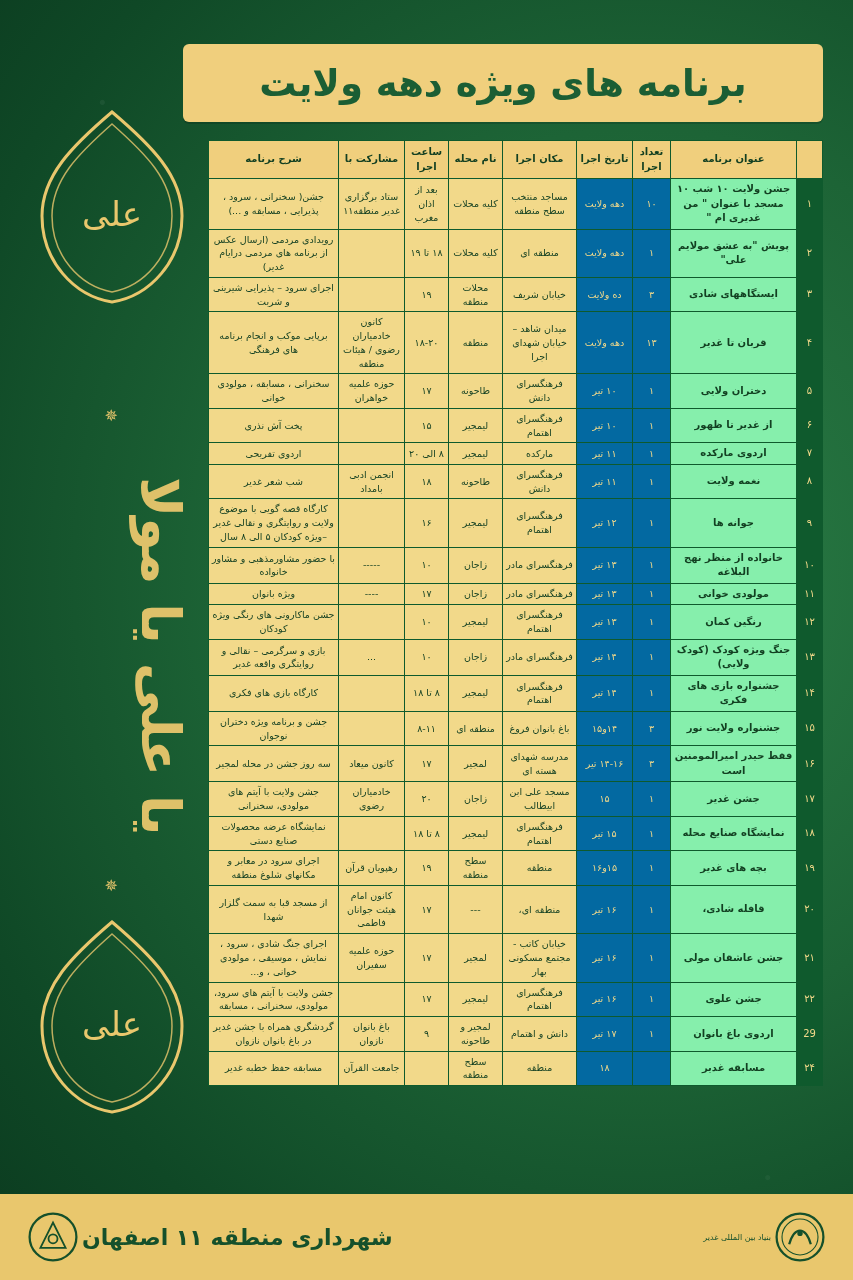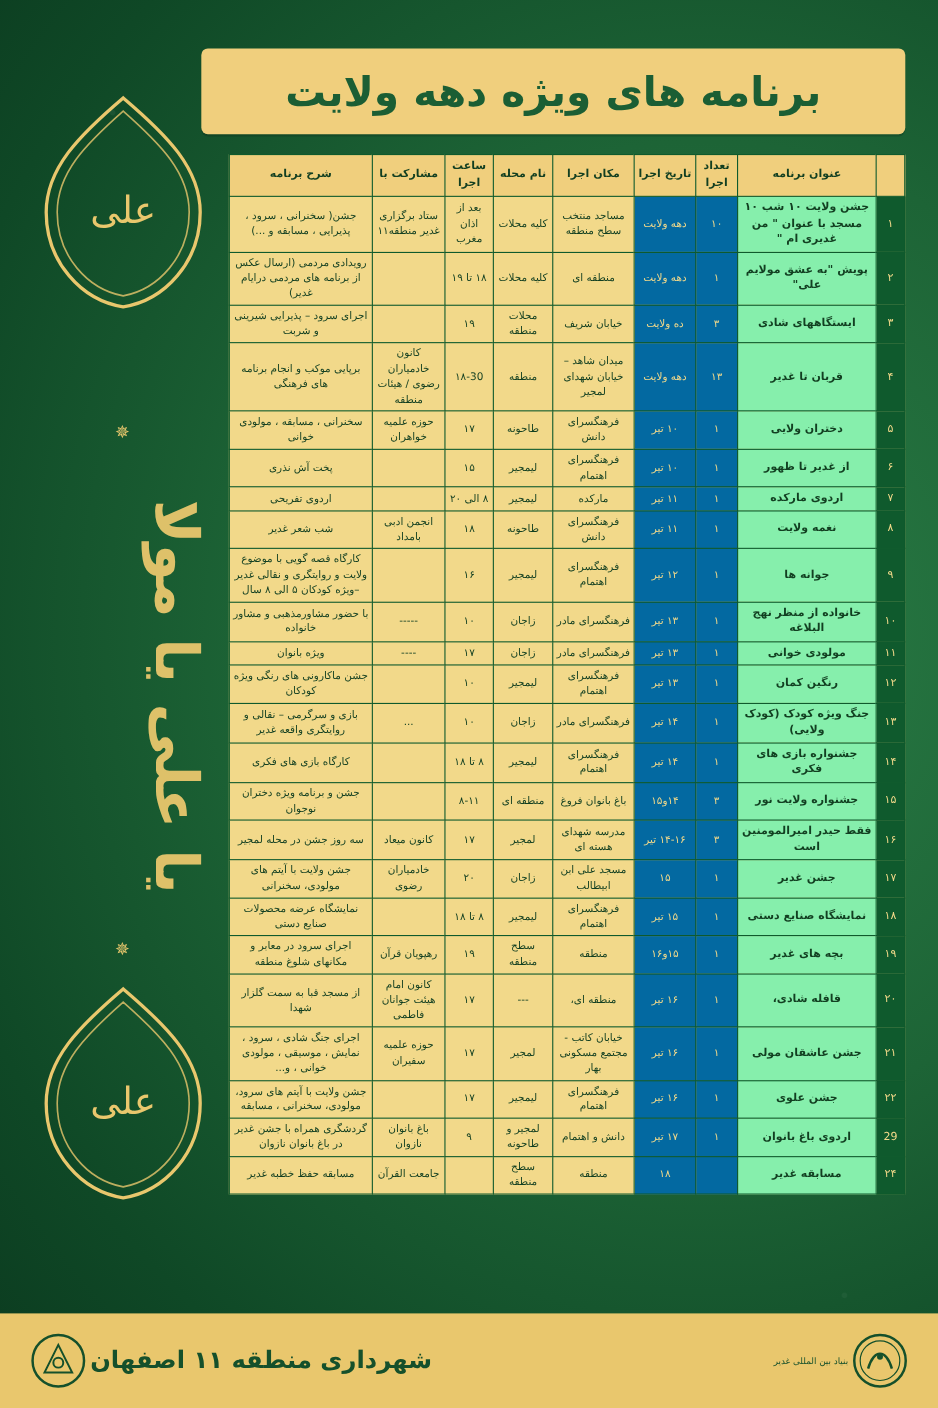--- a/index.html
+++ b/index.html
@@ -37,21 +37,21 @@
   .title-wrap .title{
     color:#1b5e34;
     font-size:37px;
     font-weight:bold;
     letter-spacing:0px;
     white-space:nowrap;
   }
 
   
   .art-col{
-    position:absolute; top:83px; left:24px; width:180px; height:1060px;
+    position:absolute; top:106px; left:24px; width:180px; height:1060px;
     pointer-events:none;
   }
   .medallion{
     position:absolute; left:8px; width:160px; height:200px;
   }
   .medallion svg{ width:100%; height:100%; display:block; }
   .vert-calli{
     position:absolute; left:10px; top:300px; width:160px; height:500px;
     color:#e9c76d;
     font-size:54px; font-weight:bold;
@@ -221,23 +221,23 @@
             <td>محلات منطقه</td>
             <td>۱۹</td>
             <td></td>
             <td>اجرای سرود – پذیرایی شیرینی و شربت</td>
           </tr>
           <tr>
             <td class="num">۴</td>
             <td class="title-cell">قربان تا غدیر</td>
             <td class="dark">۱۳</td>
             <td class="dark">دهه ولایت</td>
-            <td>میدان شاهد – خیابان شهدای لمجیر</td>
+            <td>میدان شاهد – خیابان شهدای اجرا</td>
             <td>منطقه</td>
-            <td>۱۸-30</td>
+            <td>۱۸-۲۰</td>
             <td>کانون خادمیاران رضوی / هیئات منطقه</td>
             <td>برپایی موکب و انجام برنامه های فرهنگی</td>
           </tr>
           <tr>
             <td class="num">۵</td>
             <td class="title-cell">دختران ولایی</td>
             <td class="dark">۱</td>
             <td class="dark">۱۰ تیر</td>
             <td>فرهنگسرای دانش</td>
             <td>طاحونه</td>
@@ -372,21 +372,21 @@
             <td class="dark">۱</td>
             <td class="dark">۱۵</td>
             <td>مسجد علی ابن ابیطالب</td>
             <td>زاجان</td>
             <td>۲۰</td>
             <td>خادمیاران رضوی</td>
             <td>جشن ولایت با آیتم های مولودی، سخنرانی</td>
           </tr>
           <tr>
             <td class="num">۱۸</td>
-            <td class="title-cell">نمایشگاه صنایع دستی</td>
+            <td class="title-cell">نمایشگاه صنایع محله</td>
             <td class="dark">۱</td>
             <td class="dark">۱۵ تیر</td>
             <td>فرهنگسرای اهتمام</td>
             <td>لیمجیر</td>
             <td>۸ تا ۱۸</td>
             <td></td>
             <td>نمایشگاه عرضه محصولات صنایع دستی</td>
           </tr>
           <tr>
             <td class="num">۱۹</td>

